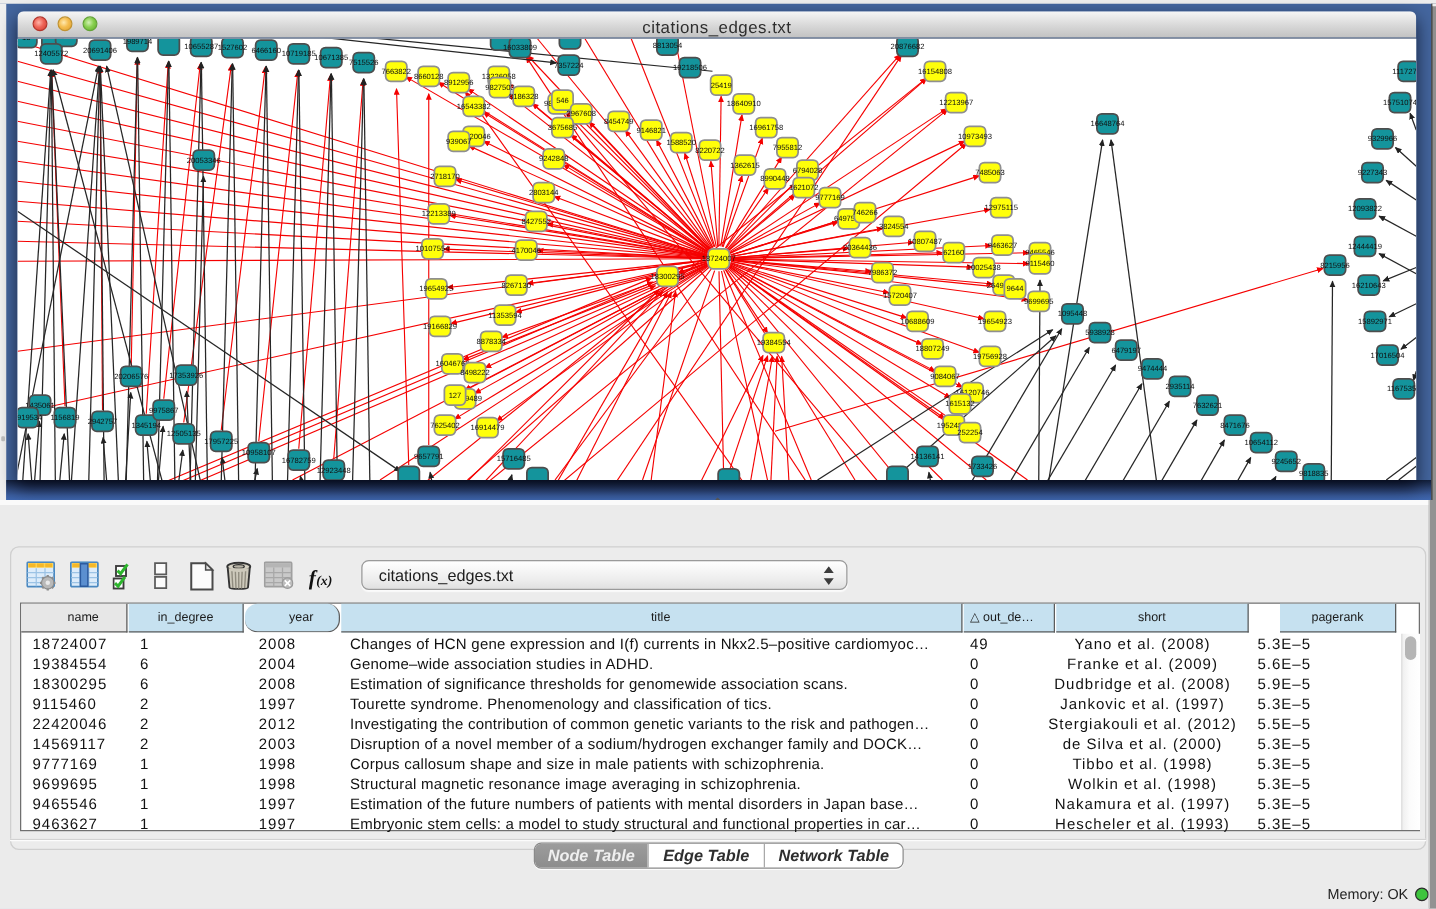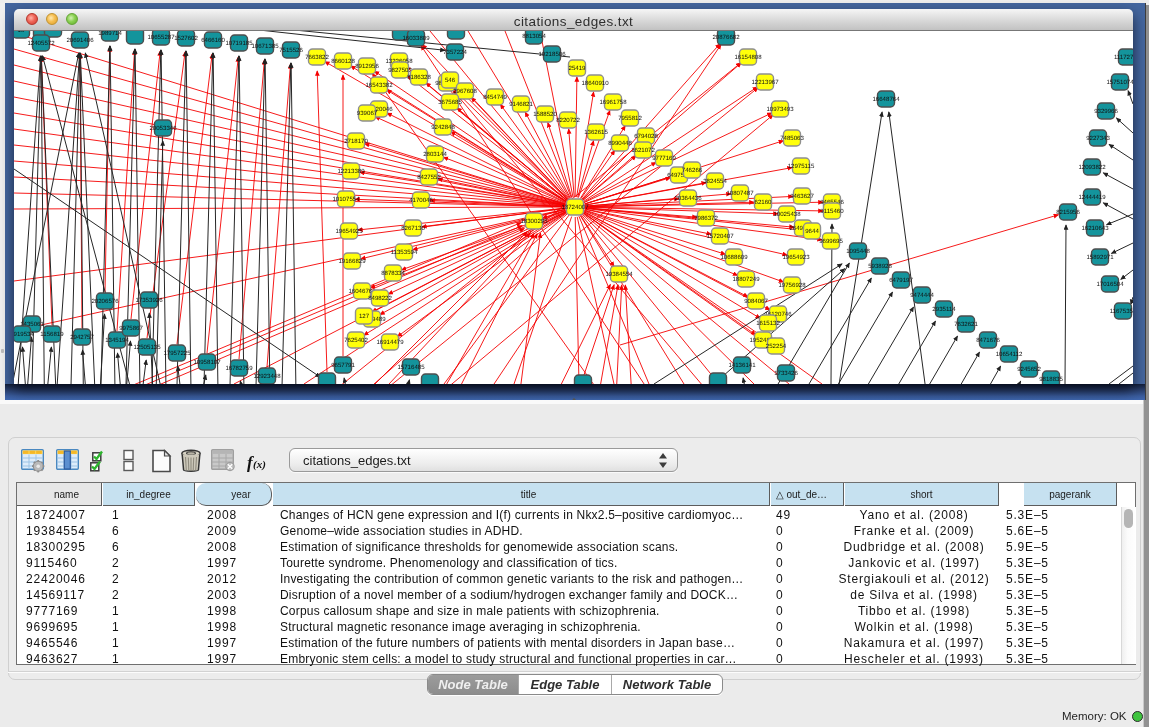--- a/index.html
+++ b/index.html
@@ -721,21 +721,21 @@
             <span style="left:95px">1</span>
             <span style="left:190px">2008</span>
             <span style="left:263px;width:496px;overflow:hidden;text-overflow:ellipsis;letter-spacing:0.2px">Changes of HCN gene expression and I(f) currents in Nkx2.5–positive cardiomyoc…</span>
             <span style="left:759px">49</span>
             <span style="left:808px;width:178px;text-align:center">Yano et al. (2008)</span>
             <span style="left:989px">5.3E–5</span>
           </div>
           <div class="row" style="top:16px">
             <span style="left:9px">19384554</span>
             <span style="left:95px">6</span>
-            <span style="left:190px">2009</span>
+            <span style="left:190px">2004</span>
             <span style="left:263px;width:496px;overflow:hidden;text-overflow:ellipsis;letter-spacing:0.2px">Genome–wide association studies in ADHD.</span>
             <span style="left:759px">0</span>
             <span style="left:808px;width:178px;text-align:center">Franke et al. (2009)</span>
             <span style="left:989px">5.6E–5</span>
           </div>
           <div class="row" style="top:32px">
             <span style="left:9px">18300295</span>
             <span style="left:95px">6</span>
             <span style="left:190px">2008</span>
             <span style="left:263px;width:496px;overflow:hidden;text-overflow:ellipsis;letter-spacing:0.2px">Estimation of significance thresholds for genomewide association scans.</span>
@@ -760,21 +760,21 @@
             <span style="left:759px">0</span>
             <span style="left:808px;width:178px;text-align:center">Stergiakouli et al. (2012)</span>
             <span style="left:989px">5.5E–5</span>
           </div>
           <div class="row" style="top:80px">
             <span style="left:9px">14569117</span>
             <span style="left:95px">2</span>
             <span style="left:190px">2003</span>
             <span style="left:263px;width:496px;overflow:hidden;text-overflow:ellipsis;letter-spacing:0.2px">Disruption of a novel member of a sodium/hydrogen exchanger family and DOCK…</span>
             <span style="left:759px">0</span>
-            <span style="left:808px;width:178px;text-align:center">de Silva et al. (1998)</span>
+            <span style="left:808px;width:178px;text-align:center">de Silva et al. (2000)</span>
             <span style="left:989px">5.3E–5</span>
           </div>
           <div class="row" style="top:96px">
             <span style="left:9px">9777169</span>
             <span style="left:95px">1</span>
             <span style="left:190px">1998</span>
             <span style="left:263px;width:496px;overflow:hidden;text-overflow:ellipsis;letter-spacing:0.2px">Corpus callosum shape and size in male patients with schizophrenia.</span>
             <span style="left:759px">0</span>
             <span style="left:808px;width:178px;text-align:center">Tibbo et al. (1998)</span>
             <span style="left:989px">5.3E–5</span>

